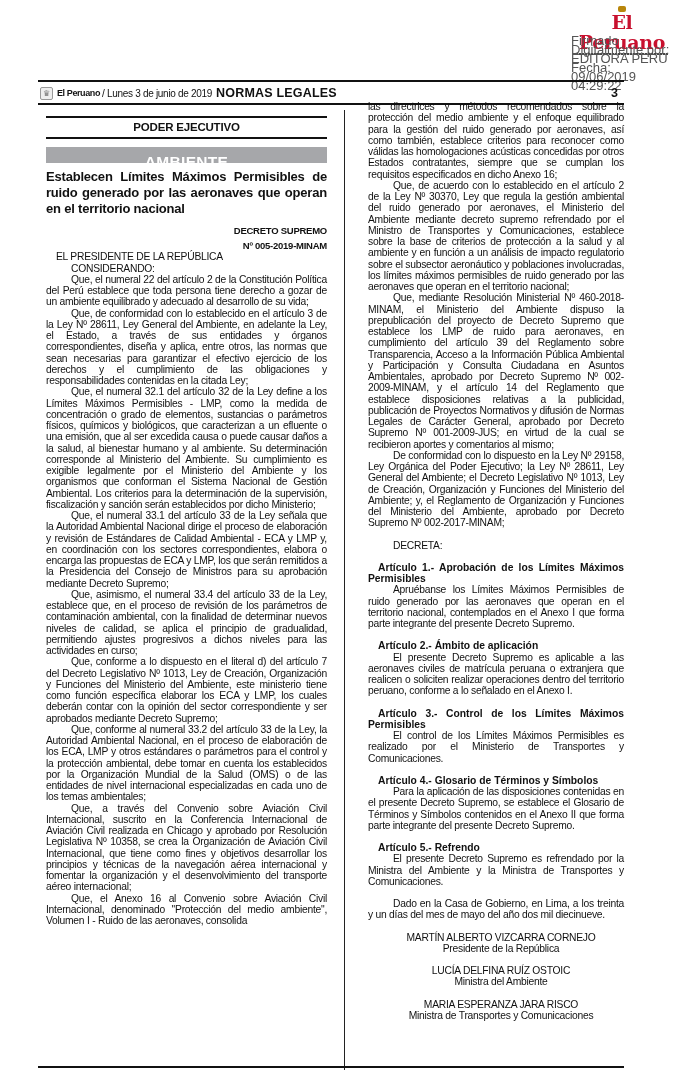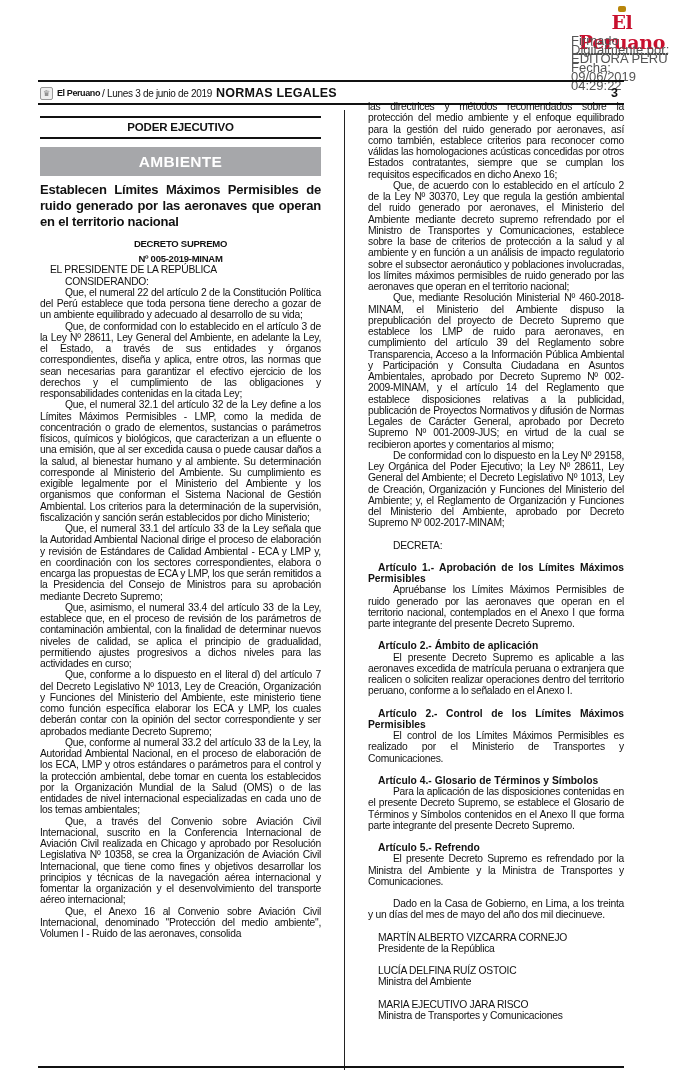--- a/index.html
+++ b/index.html
@@ -12,33 +12,33 @@
   .hdr-top { position:absolute; left:38px; width:586px; top:80px; height:2px; background:#111; }
   .hdr-bot { position:absolute; left:38px; width:586px; top:103px; height:2px; background:#111; }
   .hdr { position:absolute; left:40px; top:85px; width:582px; height:16px; display:flex; align-items:center; }
   .emblem { width:11px; height:11px; margin-right:4px; border:1px solid #999; border-radius:2px; background:#eee; font-size:8px; line-height:11px; text-align:center; color:#777; }
   .hdr-paper { font-size:9px; font-weight:bold; letter-spacing:-0.4px; }
   .hdr-date { font-size:10px; margin-left:2px; letter-spacing:-0.3px; }
   .hdr-section { position:absolute; left:176px; font-size:12.5px; font-weight:bold; letter-spacing:0.2px; }
   .hdr-page { position:absolute; right:4px; font-size:12.5px; font-weight:bold; }
   .col { position:absolute; font-size:10.3px; line-height:11.25px; text-align:justify; letter-spacing:-0.25px; }
   .col p { margin:0; text-indent:25px; }
-  .left { left:40px; top:116px; width:281px; }
+  .left { left:46px; top:116px; width:281px; }
   .right { left:368px; top:101px; width:256px; }
   .divider { position:absolute; left:344px; top:110px; width:1px; height:960px; background:#222; }
   .pe-line { height:2px; background:#111; }
   .pe-title { text-align:center; font-weight:bold; font-size:11.5px; padding:4px 0 4px; letter-spacing:-0.2px; text-indent:0; }
-  .band { background:#a6a7aa; color:#fff; text-align:center; font-weight:bold; font-size:15.5px; height:29px; line-height:29px; margin:8px 0 6px; letter-spacing:0.3px; }
+  .band { background:#a6a7aa; color:#fff; text-align:center; font-weight:bold; font-size:15.5px; height:16px; line-height:29px; margin:8px 0 6px; letter-spacing:0.3px; }
   .title { font-weight:bold; font-size:13px; line-height:16px; text-align:justify; text-align-last:left; letter-spacing:-0.2px; }
-  .ds { text-align:center; font-weight:bold; font-size:9.5px; line-height:11px; margin-top:8px; }
+  .ds { text-align:right; font-weight:bold; font-size:9.5px; line-height:11px; margin-top:8px; }
   .pres { margin-top:11px; text-indent:0; font-size:10.3px; }
   .cons { margin:13px 0 14px; text-indent:15px; }
   .gap { height:11px; }
   .art-h { font-weight:bold; text-indent:10px !important; letter-spacing:0px; }
-  .sigs p { text-indent:10px; text-align:left; }
+  .sigs p { text-indent:10px; text-align:center; }
   .bottom-line { position:absolute; left:38px; top:1066px; width:586px; height:2px; background:#111; }
 </style>
 </head>
 <body>
 
 <div class="logo">
   <span class="logo-crest"></span>
   <div class="logo-text">El Peruano</div>
   <div class="logo-sub"></div>
 </div>
@@ -86,38 +86,38 @@
   <p>Que, de acuerdo con lo establecido en el artículo 2 de la Ley Nº 30370, Ley que regula la gestión ambiental del ruido generado por aeronaves, el Ministerio del Ambiente mediante decreto supremo refrendado por el Ministro de Transportes y Comunicaciones, establece sobre la base de criterios de protección a la salud y al ambiente y en función a un análisis de impacto regulatorio sobre el subsector aeronáutico y poblaciones involucradas, los límites máximos permisibles de ruido generado por las aeronaves que operan en el territorio nacional;</p>
   <p>Que, mediante Resolución Ministerial Nº 460-2018-MINAM, el Ministerio del Ambiente dispuso la prepublicación del proyecto de Decreto Supremo que establece los LMP de ruido para aeronaves, en cumplimiento del artículo 39 del Reglamento sobre Transparencia, Acceso a la Información Pública Ambiental y Participación y Consulta Ciudadana en Asuntos Ambientales, aprobado por Decreto Supremo Nº 002-2009-MINAM, y el artículo 14 del Reglamento que establece disposiciones relativas a la publicidad, publicación de Proyectos Normativos y difusión de Normas Legales de Carácter General, aprobado por Decreto Supremo Nº 001-2009-JUS; en virtud de la cual se recibieron aportes y comentarios al mismo;</p>
   <p>De conformidad con lo dispuesto en la Ley Nº 29158, Ley Orgánica del Poder Ejecutivo; la Ley Nº 28611, Ley General del Ambiente; el Decreto Legislativo Nº 1013, Ley de Creación, Organización y Funciones del Ministerio del Ambiente; y, el Reglamento de Organización y Funciones del Ministerio del Ambiente, aprobado por Decreto Supremo Nº 002-2017-MINAM;</p>
   <div class="gap"></div>
   <p>DECRETA:</p>
   <div class="gap"></div>
   <p class="art-h">Artículo 1.- Aprobación de los Límites Máximos Permisibles</p>
   <p>Apruébanse los Límites Máximos Permisibles de ruido generado por las aeronaves que operan en el territorio nacional, contemplados en el Anexo I que forma parte integrante del presente Decreto Supremo.</p>
   <div class="gap"></div>
   <p class="art-h">Artículo 2.- Ámbito de aplicación</p>
-  <p>El presente Decreto Supremo es aplicable a las aeronaves excedida de matrícula peruana o extranjera que realicen o soliciten realizar operaciones dentro del territorio peruano, conforme a lo señalado en el Anexo I.</p>
+  <p>El presente Decreto Supremo es aplicable a las aeronaves civiles de matrícula peruana o extranjera que realicen o soliciten realizar operaciones dentro del territorio peruano, conforme a lo señalado en el Anexo I.</p>
   <div class="gap"></div>
-  <p class="art-h">Artículo 2.- Control de los Límites Máximos Permisibles</p>
+  <p class="art-h">Artículo 3.- Control de los Límites Máximos Permisibles</p>
   <p>El control de los Límites Máximos Permisibles es realizado por el Ministerio de Transportes y Comunicaciones.</p>
   <div class="gap"></div>
   <p class="art-h">Artículo 4.- Glosario de Términos y Símbolos</p>
   <p>Para la aplicación de las disposiciones contenidas en el presente Decreto Supremo, se establece el Glosario de Términos y Símbolos contenidos en el Anexo II que forma parte integrante del presente Decreto Supremo.</p>
   <div class="gap"></div>
   <p class="art-h">Artículo 5.- Refrendo</p>
   <p>El presente Decreto Supremo es refrendado por la Ministra del Ambiente y la Ministra de Transportes y Comunicaciones.</p>
   <div class="gap"></div>
   <p>Dado en la Casa de Gobierno, en Lima, a los treinta y un días del mes de mayo del año dos mil diecinueve.</p>
   <div class="sigs">
     <div class="gap"></div>
     <p>MARTÍN ALBERTO VIZCARRA CORNEJO</p>
     <p>Presidente de la República</p>
     <div class="gap"></div>
     <p>LUCÍA DELFINA RUÍZ OSTOIC</p>
     <p>Ministra del Ambiente</p>
     <div class="gap"></div>
-    <p>MARIA EJECUTIVO JARA RISCO</p>
+    <p>MARIA ESPERANZA JARA RISCO</p>
     <p>Ministra de Transportes y Comunicaciones</p>
   </div>
 </div>
 
 <div class="bottom-line"></div>
 
 </body></html>

